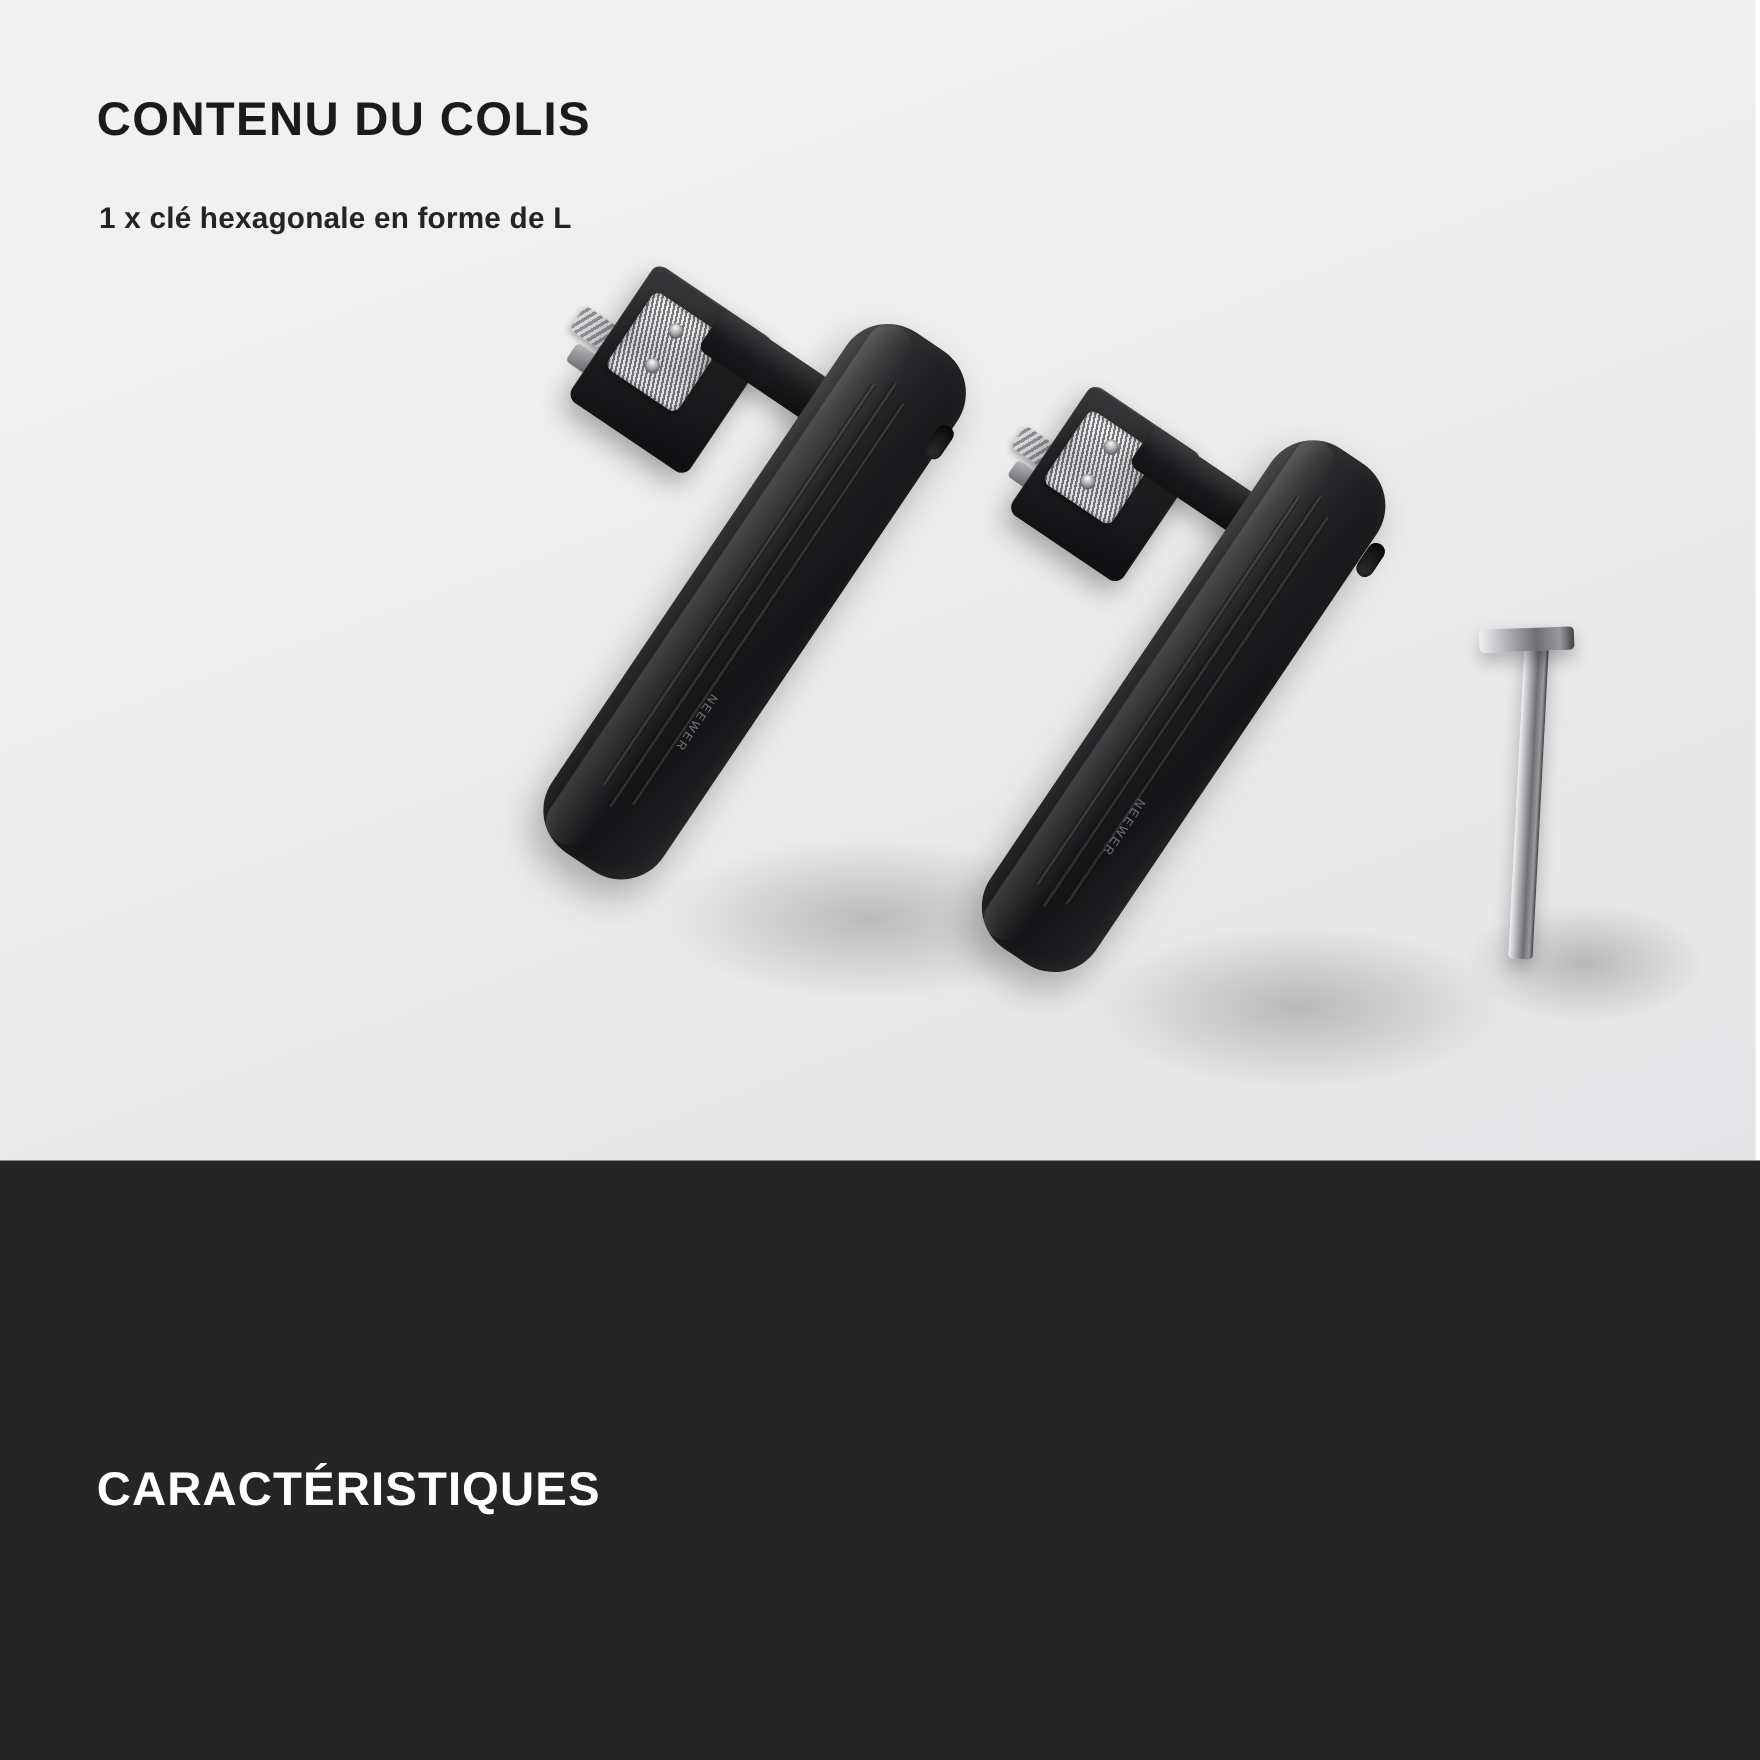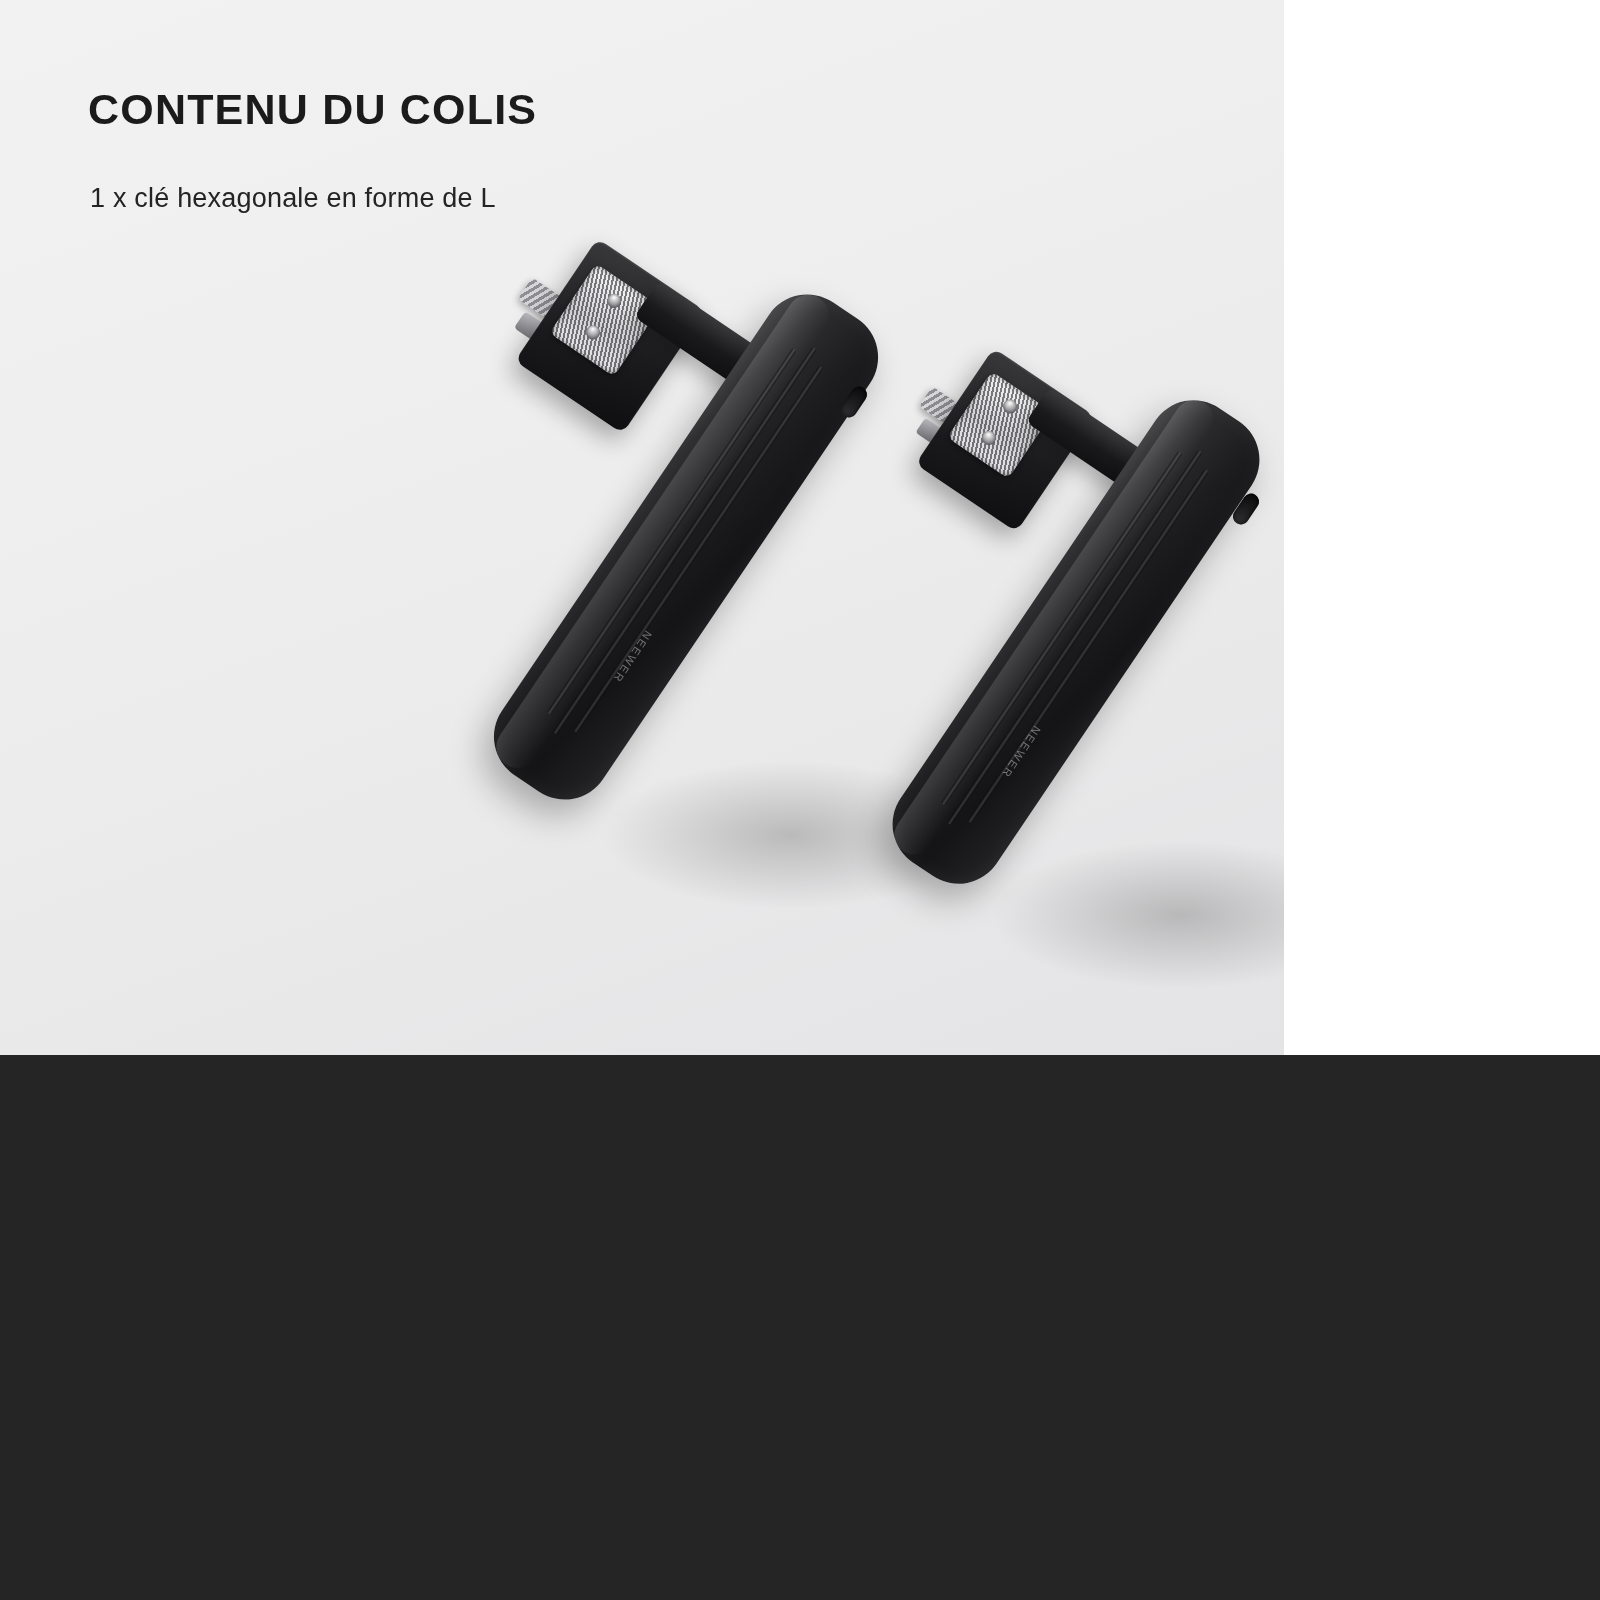--- a/index.html
+++ b/index.html
@@ -7,39 +7,40 @@
     width: 1600px; height: 1600px;
     font-family: "Liberation Sans", sans-serif;
     background: #ffffff;
     overflow: hidden;
   }
   .page { position: relative; width: 1600px; height: 1600px; }
 
   
   .top {
     position: absolute; left: 0; top: 0;
-    width: 1284px; height: 1055px;
+    width: 1596px; height: 1055px;
     background: linear-gradient(160deg, #f2f2f3 0%, #eeeeef 40%, #e9e9ea 70%, #e4e4e6 100%);
     overflow: hidden;
   }
   .top-title {
     position: absolute; left: 88px; top: 85px;
     font-size: 43px; font-weight: bold;
     letter-spacing: 1.2px;
     color: #1b1b1b;
   }
   .pkg-list {
     position: absolute; left: 90px; top: 185px;
     color: #242424;
   }
   .pkg-item {
     font-size: 27px;
     line-height: 1.0;
     margin-bottom: 35px;
     letter-spacing: 0.2px;
+    font-weight: bold;
   }
 
   
   .photo { position: absolute; left: 0; top: 0; width: 1600px; height: 1055px; }
 
   .handle { position: absolute; }
 
   
   .grip {
     position: absolute;
@@ -214,16 +215,17 @@
 
       <div class="handle">
         <div class="allen-v" style="left:1379px; top:572px; width:22px; height:300px; border-radius:4px; transform:rotate(3deg);"></div>
         <div class="allen-h" style="left:1345px; top:571px; width:86px; height:21px; border-radius:4px; transform:rotate(-2deg);"></div>
       </div>
 
     </div>
   </section>
 
   <section class="bottom">
+    <h2 class="spec-title">CARACTÉRISTIQUES</h2>
 
   </section>
 
 </div>
 
 </body></html>

